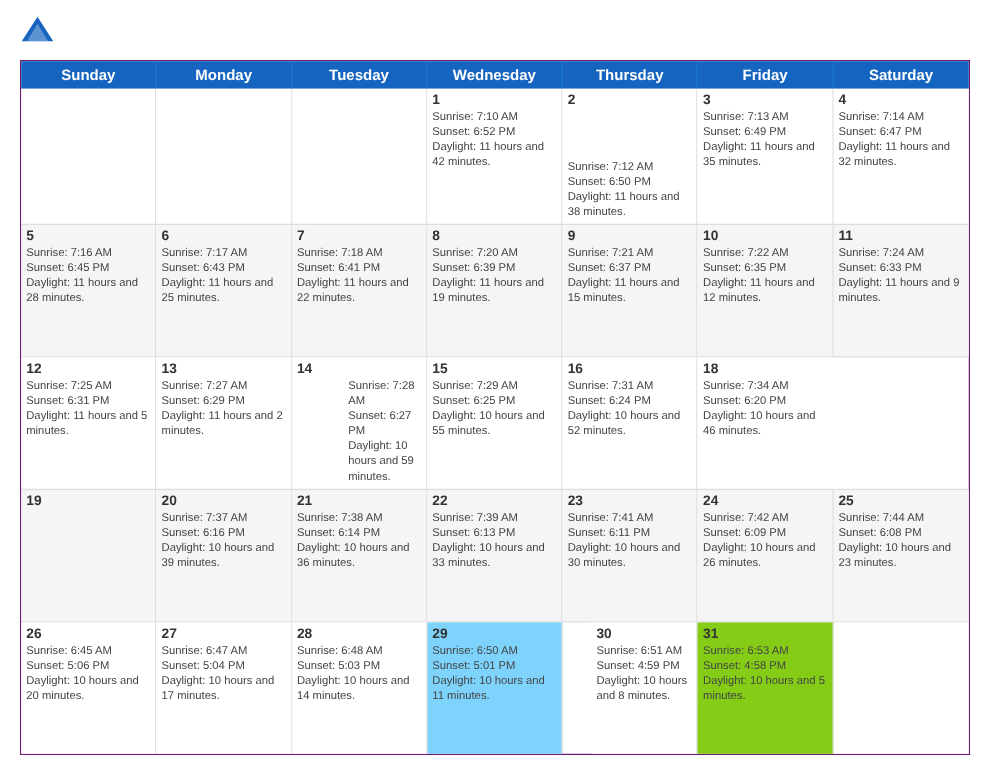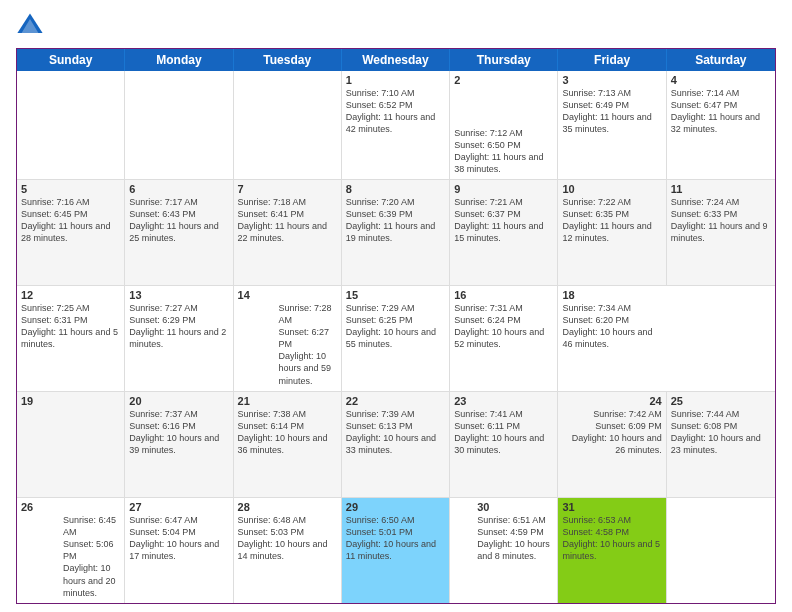--- a/index.html
+++ b/index.html
@@ -284,37 +284,37 @@
             <div class="cell-info" style="white-space: pre-line;">Sunrise: 7:39 AM
 Sunset: 6:13 PM
 Daylight: 10 hours and 33 minutes.</div>
           </div>
           <div class="cal-cell" style="background: rgb(245, 245, 245);">
             <div class="day-num">23</div>
             <div class="cell-info" style="white-space: pre-line;">Sunrise: 7:41 AM
 Sunset: 6:11 PM
 Daylight: 10 hours and 30 minutes.</div>
           </div>
-          <div class="cal-cell" style="background: rgb(245, 245, 245); text-align: right;">
+          <div class="cal-cell" style="background: rgb(245, 245, 245);">
             <div class="day-num">24</div>
             <div class="cell-info" style="white-space: pre-line;">Sunrise: 7:42 AM
 Sunset: 6:09 PM
 Daylight: 10 hours and 26 minutes.</div>
           </div>
           <div class="cal-cell" style="background: rgb(245, 245, 245);">
             <div class="day-num">25</div>
             <div class="cell-info" style="white-space: pre-line;">Sunrise: 7:44 AM
 Sunset: 6:08 PM
 Daylight: 10 hours and 23 minutes.</div>
           </div>
         </div>
         <div class="cal-row">
           <div class="cal-cell" style="background: rgb(255, 255, 255);">
             <div class="day-num">26</div>
-            <div class="cell-info" style="white-space: pre-line; margin-left: 42px;">Sunrise: 6:45 AM
+            <div class="cell-info" style="white-space: pre-line;">Sunrise: 6:45 AM
 Sunset: 5:06 PM
 Daylight: 10 hours and 20 minutes.</div>
           </div>
           <div class="cal-cell" style="background: rgb(255, 255, 255);">
             <div class="day-num">27</div>
             <div class="cell-info" style="white-space: pre-line;">Sunrise: 6:47 AM
 Sunset: 5:04 PM
 Daylight: 10 hours and 17 minutes.</div>
           </div>
           <div class="cal-cell" style="background: rgb(255, 255, 255);">

